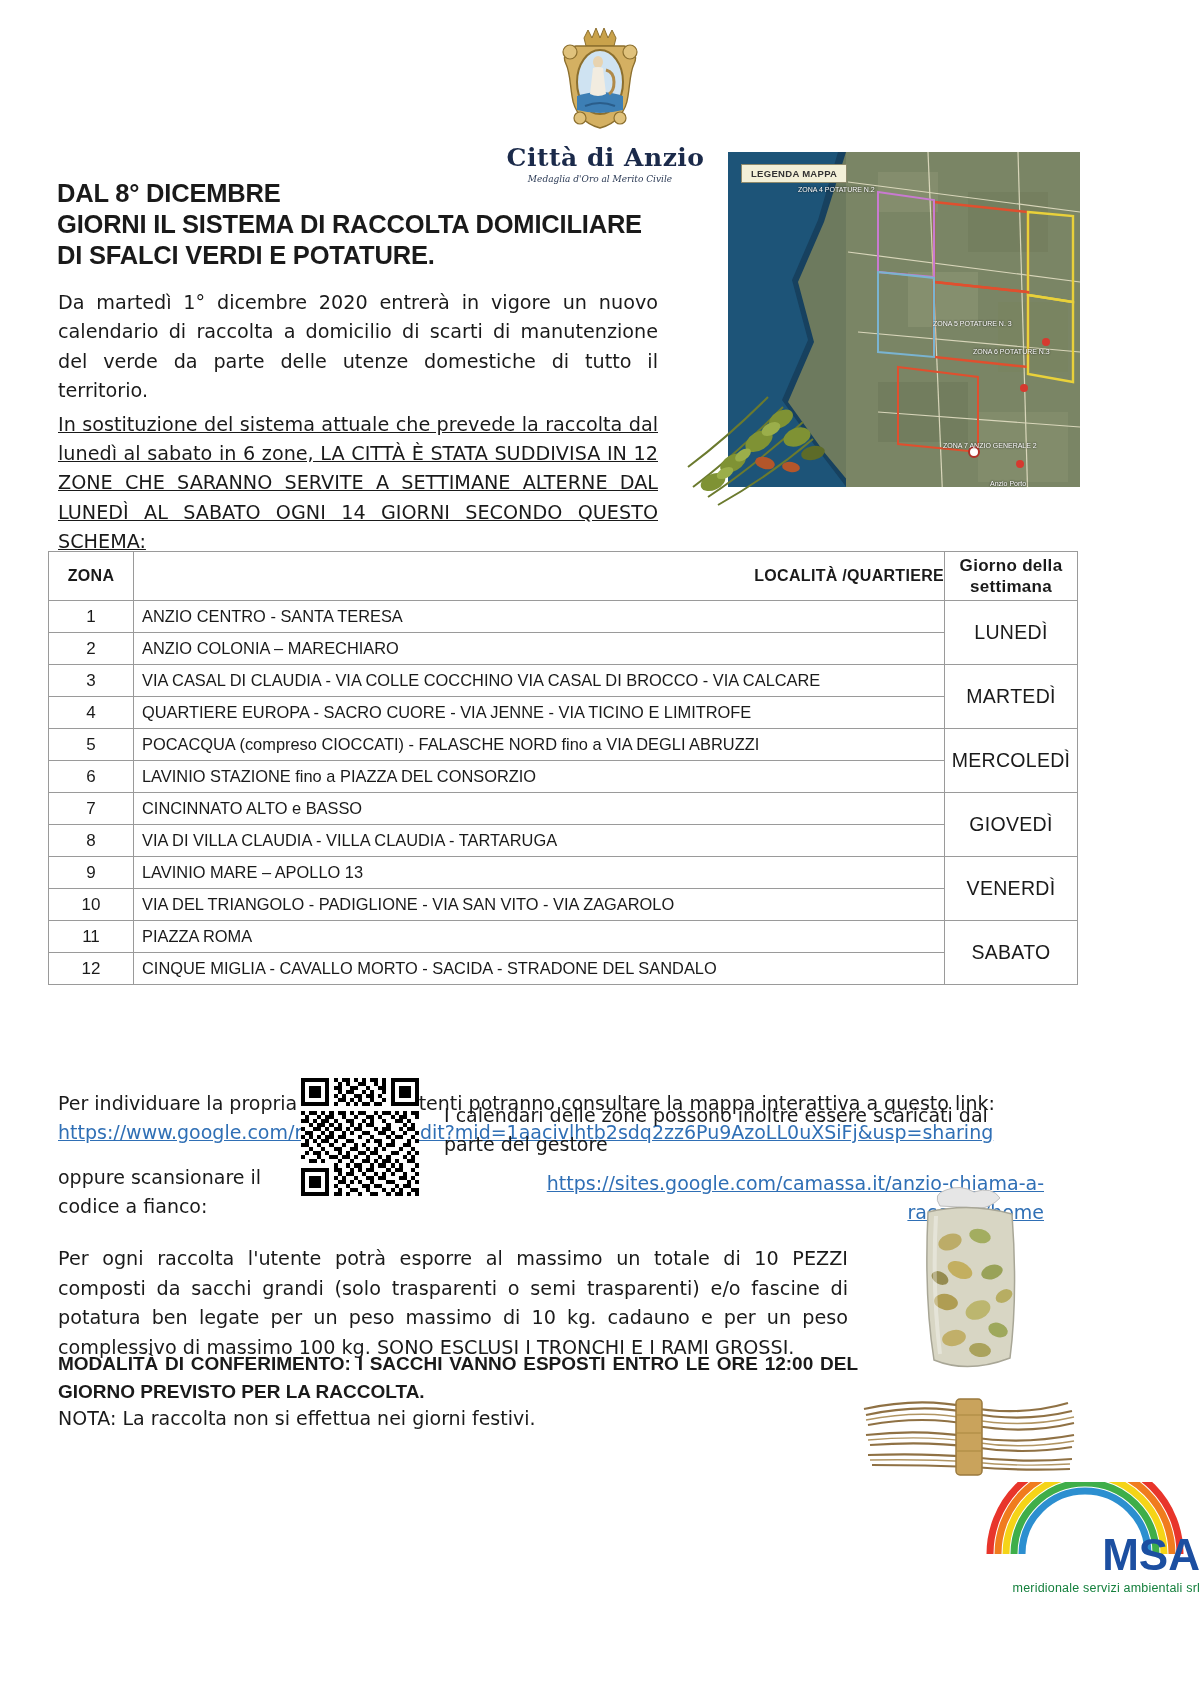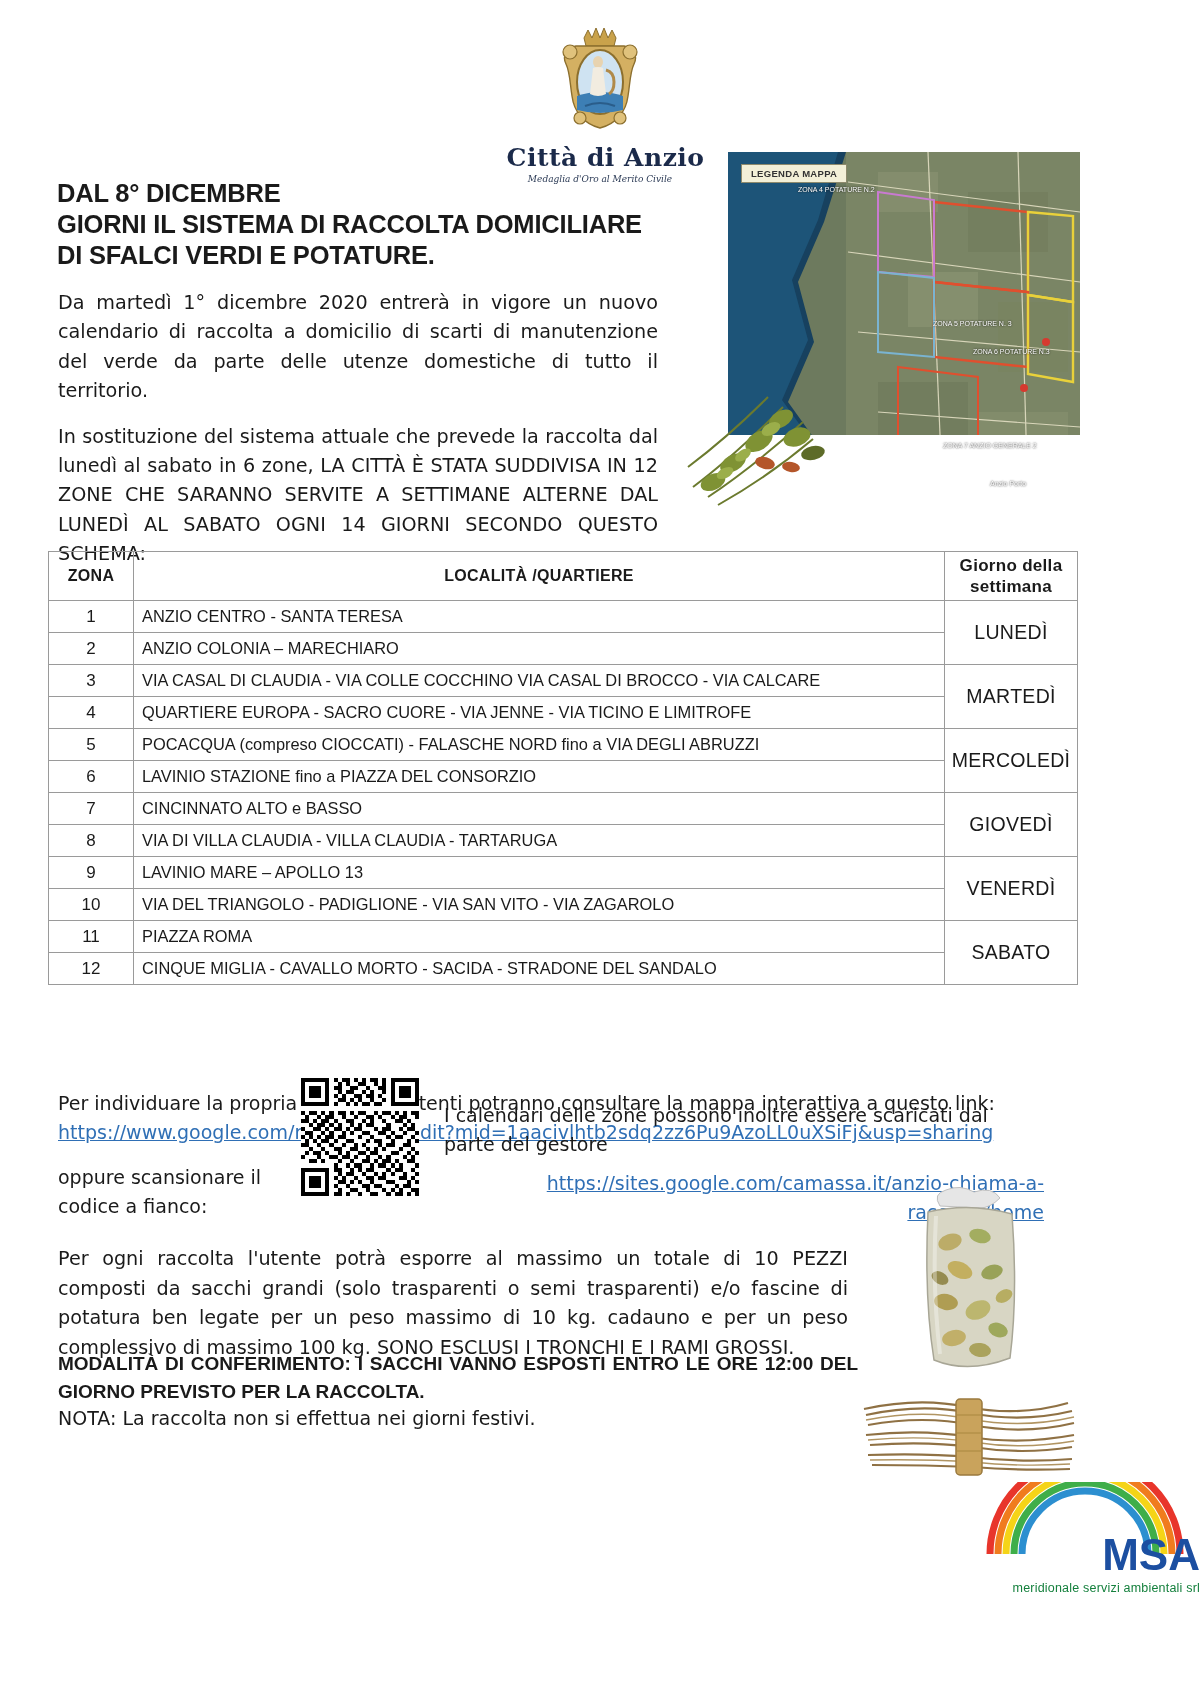--- a/index.html
+++ b/index.html
@@ -61,29 +61,29 @@
     position: absolute;
     left: 58px;
     top: 288px;
     width: 600px;
     font-family: "DejaVu Sans", sans-serif;
     font-size: 19.2px;
     line-height: 29.4px;
     text-align: justify;
   }
   .intro p { margin: 0; }
-  .intro p + p { margin-top: 16px; }
+  .intro p + p { margin-top: 4px; text-decoration: underline; }
 
   
   .map-wrap {
     position: absolute;
     left: 728px;
     top: 152px;
     width: 352px;
-    height: 283px;
+    height: 335px;
   }
   .map-img {
     position: absolute;
     inset: 0;
     overflow: hidden;
     background: #0d2d4a;
   }
   .legend-chip {
     position: absolute;
     left: 13px;
@@ -133,21 +133,21 @@
     vertical-align: middle;
   }
   .zone-table th {
     font-size: 16px;
     font-weight: bold;
     height: 48px;
     text-align: center;
     letter-spacing: 0.3px;
   }
   th.col-zona { width: 84px; }
-  th.col-loc  { width: 810px; }
+  th.col-loc  { width: 810px; text-align: right; }
   th.col-day  { width: 132px; font-size: 17px; line-height: 21px; }
   td.c-zona {
     width: 84px;
     text-align: center;
     font-size: 17px;
     height: 31px;
   }
   td.c-loc {
     padding-left: 8px;
     font-size: 16.4px;

